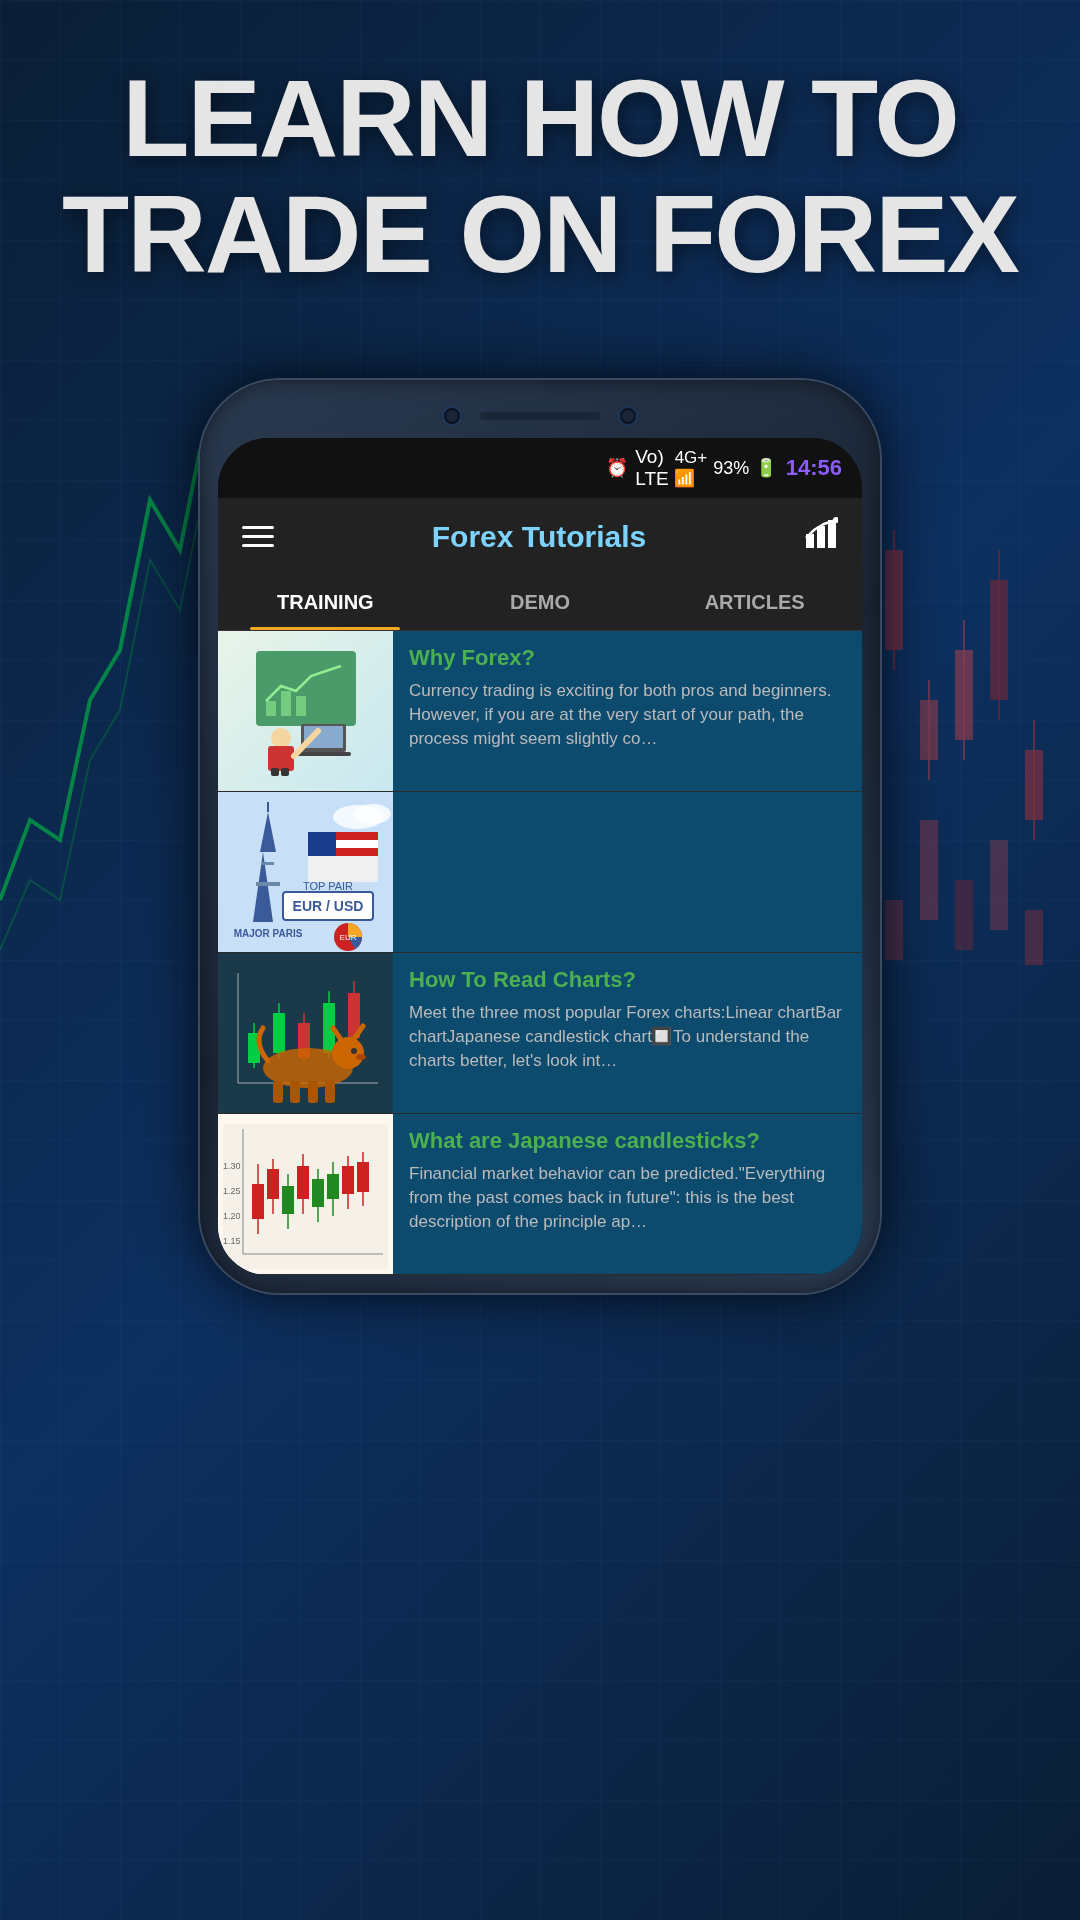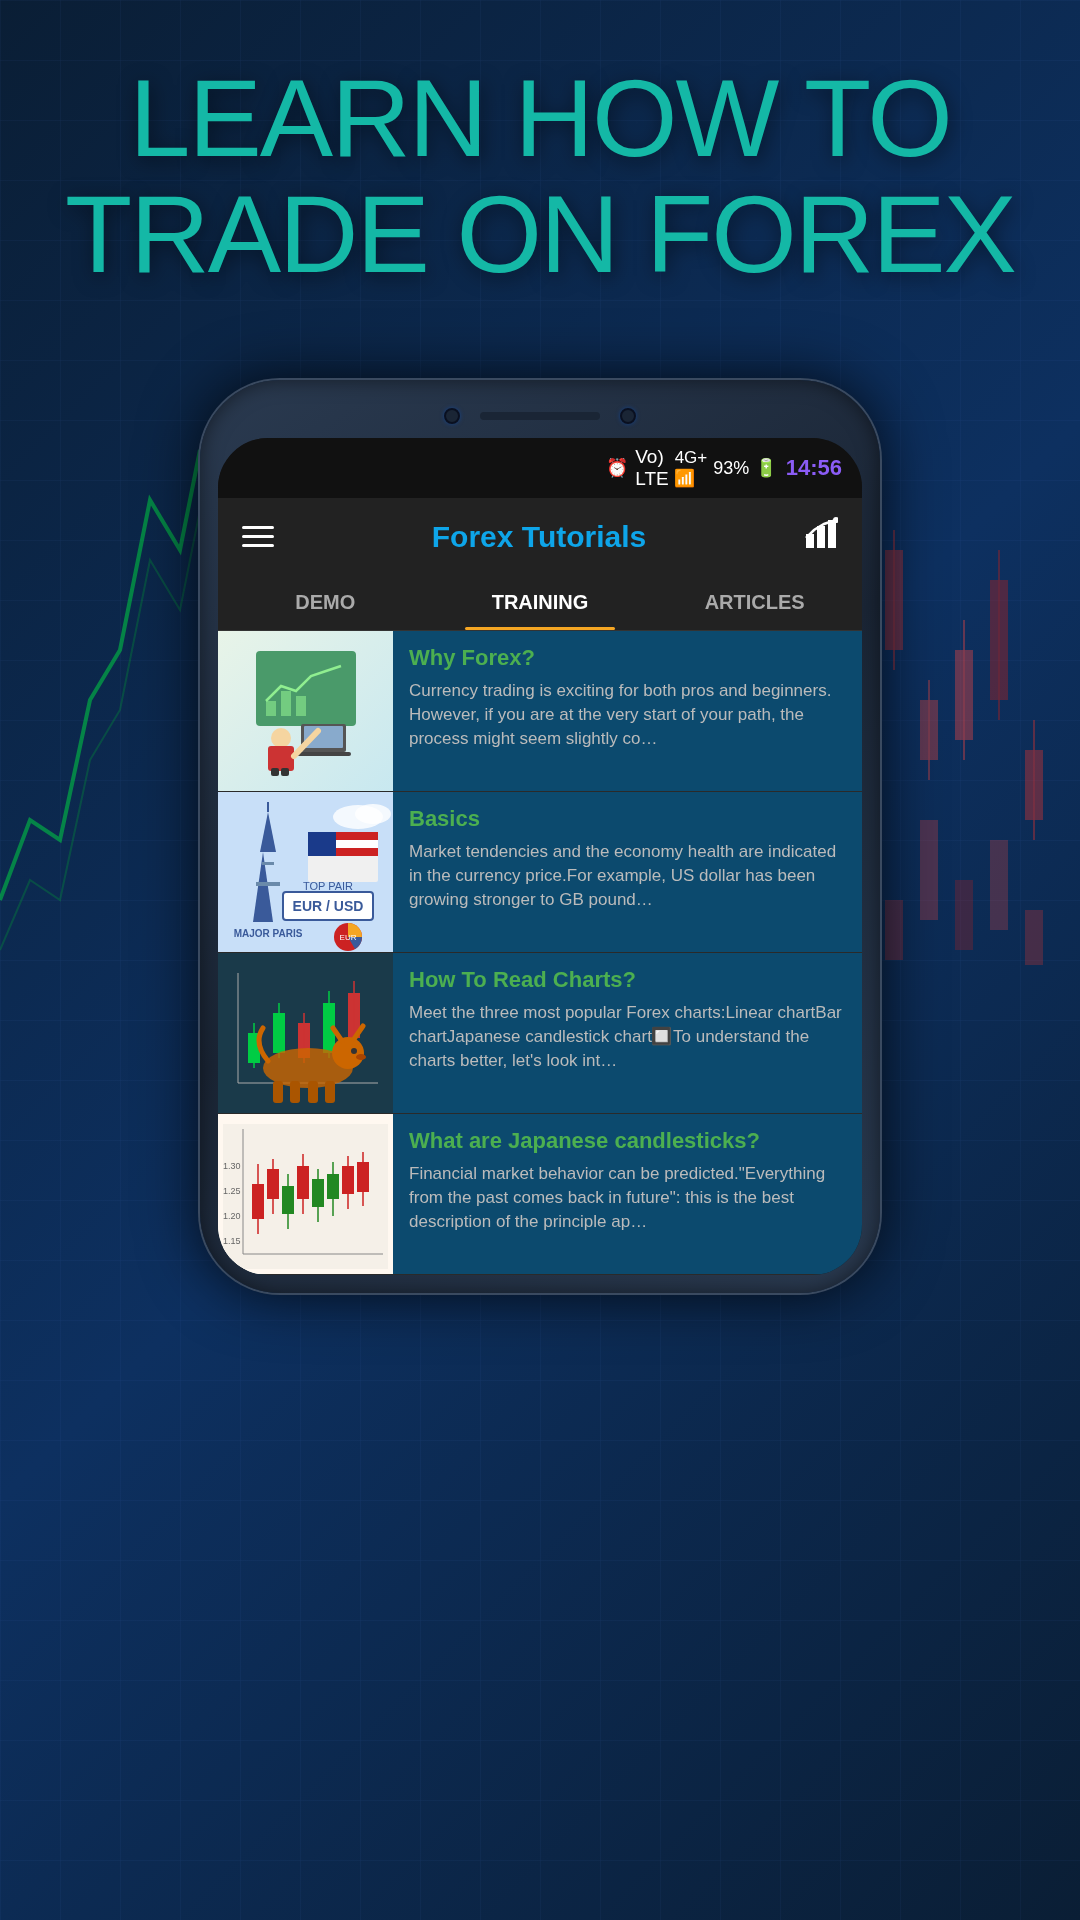--- a/index.html
+++ b/index.html
@@ -61,22 +61,22 @@
       top: 60px;
       left: 0;
       right: 0;
       text-align: center;
       z-index: 10;
       padding: 0 60px;
     }
 
     .hero-title {
       font-size: 110px;
-      font-weight: 400;
-      color: #14b8a6;
+      font-weight: 700;
+      color: #e5e5e5;
       line-height: 1.05;
       text-transform: uppercase;
       letter-spacing: -2px;
       text-shadow: 2px 4px 20px rgba(0,0,0,0.5);
     }
 
     
     .phone-wrapper {
       position: absolute;
       top: 380px;
@@ -177,21 +177,21 @@
       display: block;
       width: 32px;
       height: 3px;
       background: #fff;
       border-radius: 2px;
     }
 
     .app-title {
       font-size: 30px;
       font-weight: bold;
-      color: #0ea5e9;
+      color: #7dd3fc;
     }
 
     .chart-icon {
       font-size: 28px;
       color: #fff;
     }
 
     
     .tab-bar {
       background: #222;
@@ -389,22 +389,22 @@
             <rect x="2" y="18" width="8" height="14" fill="white"></rect>
             <rect x="13" y="10" width="8" height="22" fill="white"></rect>
             <rect x="24" y="4" width="8" height="28" fill="white"></rect>
             <polyline points="2,22 10,14 20,8 32,4" stroke="white" stroke-width="2.5" fill="none"></polyline>
             <circle cx="32" cy="4" r="3" fill="white"></circle>
           </svg>
         </div>
       </div>
 
       <div class="tab-bar">
+        <div class="tab-item active">TRAINING</div>
         <div class="tab-item">DEMO</div>
-        <div class="tab-item active">TRAINING</div>
         <div class="tab-item">ARTICLES</div>
       </div>
 
       <div class="article-list">
 
         <div class="article-item">
           <div class="article-thumb">
             <div class="thumb-why-forex">
               <svg class="person-svg" viewBox="0 0 120 130" xmlns="http://www.w3.org/2000/svg">
 
@@ -464,24 +464,20 @@
                 <text x="110" y="98" text-anchor="middle" font-size="11" fill="#3a5a9a">TOP PAIR</text>
 
                 <text x="50" y="145" text-anchor="middle" font-size="10" fill="#3a5a9a" font-weight="bold">MAJOR PARIS</text>
 
                 <circle cx="130" cy="145" r="14" fill="#cc2222"></circle>
                 <path d="M130,145 L144,145 A14,14 0 0,1 137,157 Z" fill="#3a5a9a"></path>
                 <path d="M130,145 L130,131 A14,14 0 0,1 144,145 Z" fill="#f5a623"></path>
                 <text x="130" y="148" text-anchor="middle" font-size="8" fill="white">EUR</text>
               </svg>
             </div>
-          </div>
-          <div class="article-content">
-            <div class="article-title">Basics</div>
-            <div class="article-excerpt">Market tendencies and the economy health are indicated in the currency price.For example, US dollar has been growing stronger to GB pound…</div>
           </div>
         </div>
 
         <div class="article-item">
           <div class="article-thumb">
             <div class="thumb-charts">
               <svg width="175" height="160" viewBox="0 0 175 160" xmlns="http://www.w3.org/2000/svg">
 
                 <rect width="175" height="160" fill="#1a3a4a"></rect>
 

